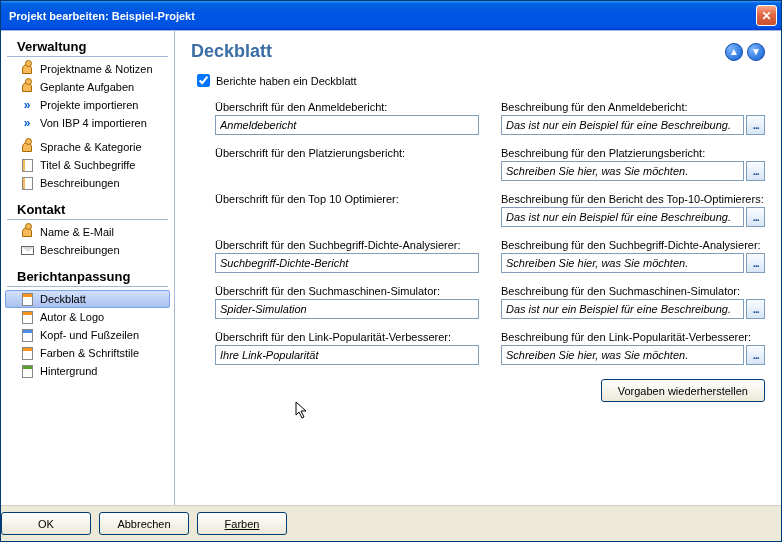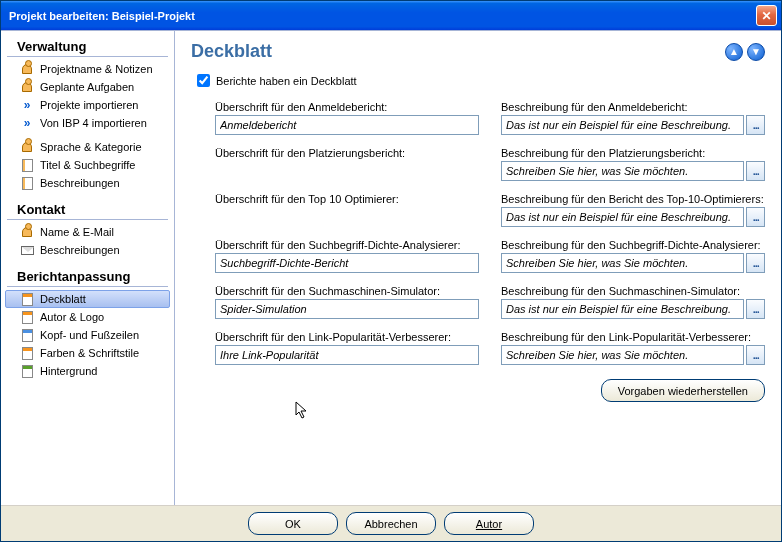--- a/index.html
+++ b/index.html
@@ -20,22 +20,22 @@
 .nav-arrows { display: flex; gap: 4px; }
 .nav-arrow { width: 18px; height: 18px; border-radius: 50%; background: radial-gradient(circle at 30% 30%, #7db5ff, #0a5dd0); border: 1px solid #0a4aa8; display: flex; align-items: center; justify-content: center; color: #fff; font-size: 10px; cursor: pointer; }
 .checkbox-row { display: flex; align-items: center; gap: 6px; margin-bottom: 14px; margin-left: 6px; }
 .checkbox-row input { width: 13px; height: 13px; }
 .form-grid { display: grid; grid-template-columns: 1fr 1fr; gap: 12px 22px; margin-left: 24px; }
 .form-field label { display: block; margin-bottom: 2px; color: #000; }
 .form-field .input-row { display: flex; gap: 2px; }
 .form-field input[type="text"] { width: 100%; height: 20px; border: 1px solid #7f9db9; padding: 0 4px; font-size: 11px; font-style: italic; }
 .ellipsis-btn { width: 20px; height: 20px; border: 1px solid #7f9db9; background: linear-gradient(to bottom, #fafcff, #d6e5f5); cursor: pointer; display: flex; align-items: center; justify-content: center; font-weight: bold; color: #2a5a9a; font-size: 11px; letter-spacing: -1px; }
 .restore-btn-row { text-align: right; margin-top: 14px; }
-.button { height: 23px; padding: 0 16px; border: 1px solid #003c74; background: linear-gradient(to bottom, #fff, #ece9d8); border-radius: 10px; cursor: pointer; font-size: 11px; }
-.footer-buttons { height: 36px; display: flex; align-items: center; justify-content: center; gap: 8px; border-top: 1px solid #d4d0c8; background: #ece9d8; }
+.button { height: 23px; padding: 0 16px; border: 1px solid #003c74; background: linear-gradient(to bottom, #fff, #ece9d8); border-radius: 3px; cursor: pointer; font-size: 11px; }
+.footer-buttons { height: 36px; display: flex; align-items: center; gap: 8px; border-top: 1px solid #d4d0c8; background: #ece9d8; }
 .footer-buttons .button { min-width: 90px; }
 .cursor { position: absolute; left: 120px; top: 370px; pointer-events: none; z-index: 100; }
 .icon-person { width:10px; height:10px; background:#f7b95a; border-radius:50% 50% 0 0; border:1px solid #a86a00; position:relative; }
 .icon-person::after { content:''; position:absolute; top:-5px; left:2px; width:5px; height:5px; background:#f7b95a; border:1px solid #a86a00; border-radius:50%; }
 .icon-page { width:11px; height:13px; background:#fff; border:1px solid #888; position:relative; box-shadow: inset 2px 0 0 #f7b95a; }
 .icon-globe { width:12px; height:12px; background: radial-gradient(circle at 35% 35%, #8fd0ff, #1a72d8); border-radius:50%; border:1px solid #0a4aa8; }
 .icon-mail { width:13px; height:9px; background:#fff; border:1px solid #666; position:relative; }
 .icon-mail::after { content:''; position:absolute; top:0; left:0; right:0; border-left:6px solid transparent; border-right:6px solid transparent; border-top:5px solid #ddd; }
 .icon-doc { width:11px; height:13px; background:#fff; border:1px solid #888; }
 .icon-doc.orange { box-shadow: inset 0 3px 0 #f7941d; }
@@ -221,14 +221,14 @@
 
     <svg class="cursor" width="18" height="22">
       <path d="M1,1 L1,14 L4,11 L7,17 L9,16 L6,10 L11,10 Z" fill="#fff" stroke="#000" stroke-width="1"></path>
     </svg>
   </div>
 </div>
 
 <div class="footer-buttons">
   <button class="button">OK</button>
   <button class="button">Abbrechen</button>
-  <button class="button"><u>Autor</u></button>
+  <button class="button"><u>Farben</u></button>
 </div>
 
 </body></html>

